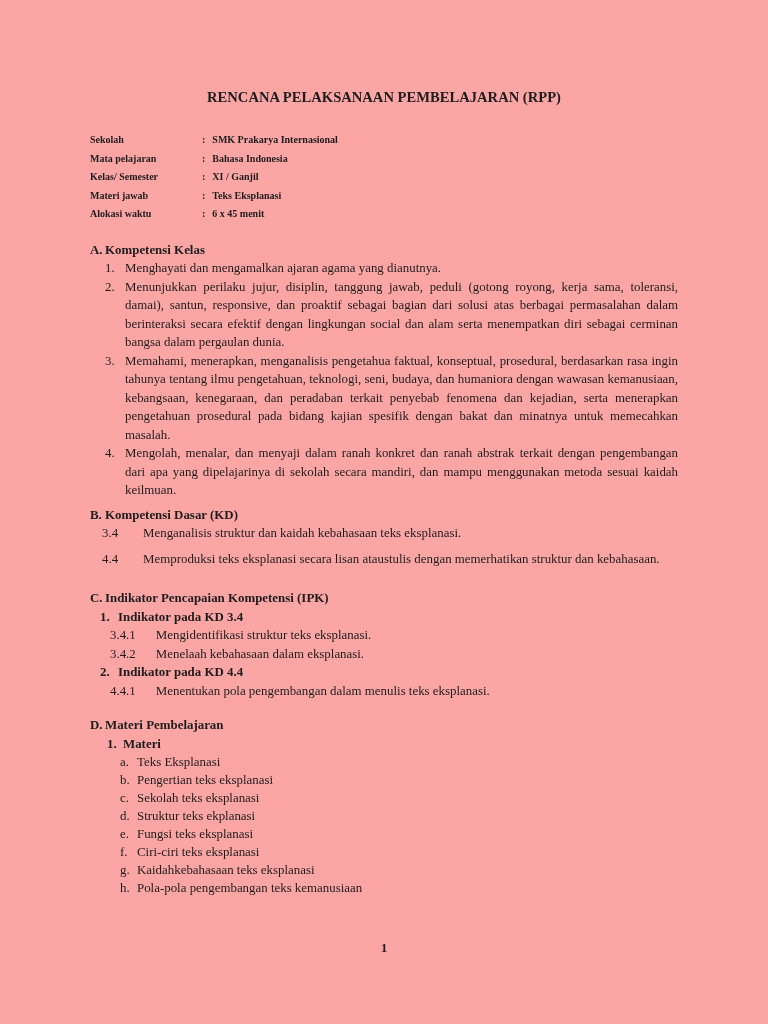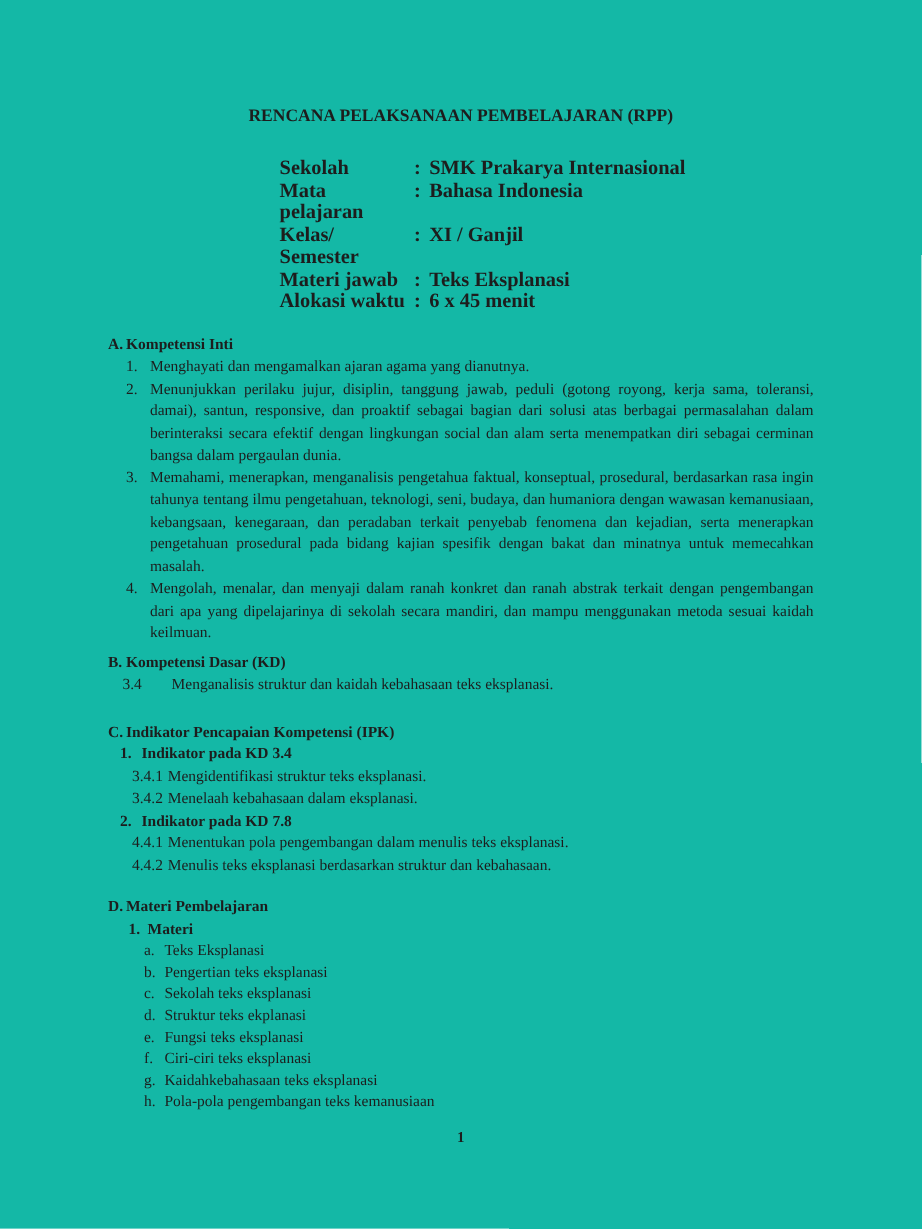--- a/index.html
+++ b/index.html
@@ -1,20 +1,20 @@
 <!DOCTYPE html>
 <html><head>
 <meta charset="utf-8">
 <style>
   html, body { margin: 0; padding: 0; background: #ffffff; }
   .page {
     position: relative;
     width: 768px;
     height: 1024px;
-    background: #14b8a6;
+    background: #fca5a5;
     font-family: "Liberation Serif", "DejaVu Serif", serif;
     color: #1d1d1d;
     overflow: hidden;
   }
   .content {
     position: absolute;
     left: 90px;
     top: 88px;
     width: 588px;
     font-size: 12.9px;
@@ -22,23 +22,22 @@
   }
   .doc-title {
     text-align: center;
     font-weight: bold;
     font-size: 14.6px;
     line-height: 19px;
     white-space: nowrap;
   }
   .meta {
     margin-top: 24px;
-    margin-left: 143px;
     font-weight: bold;
-    font-size: 17px;
+    font-size: 10px;
   }
   .meta-row { display: flex; }
   .meta-label { width: 112px; flex: none; }
   .meta-colon { flex: none; margin-right: 7px; }
 
   .section-heading { position: relative; padding-left: 15px; font-weight: bold; }
   .sec-marker { position: absolute; left: 0; }
 
   .sec-a { margin-top: 17px; }
   .sec-b { margin-top: 6px; }
@@ -48,21 +47,21 @@
   .ki-item { position: relative; padding-left: 35px; text-align: justify; }
   .ki-num { position: absolute; left: 15px; }
 
   .kd-item { position: relative; padding-left: 53px; text-align: justify; }
   .kd-num { position: absolute; left: 12px; }
   .kd-item + .kd-item { margin-top: 7px; }
 
   .ipk-head { position: relative; padding-left: 28px; font-weight: bold; }
   .ipk-num { position: absolute; left: 10px; }
   .ipk-sub { padding-left: 20px; }
-  .ipk-sub .sub-num { margin-right: 4px; }
+  .ipk-sub .sub-num { margin-right: 20px; }
 
   .materi-head { position: relative; padding-left: 33px; font-weight: bold; }
   .materi-num { position: absolute; left: 17px; }
   .materi-item { position: relative; padding-left: 47px; line-height: 18px; }
   .materi-letter { position: absolute; left: 30px; }
 
   .page-number {
     position: absolute;
     top: 941px;
     left: 0;
@@ -104,21 +103,21 @@
       <div class="meta-row">
         <span class="meta-label">Alokasi waktu</span>
         <span class="meta-colon">:</span>
         <span class="meta-value">6 x 45 menit</span>
       </div>
     </div>
 
     <div class="sec-a">
       <div class="section-heading">
         <span class="sec-marker">A.</span>
-        <span>Kompetensi Inti</span>
+        <span>Kompetensi Kelas</span>
       </div>
       <div class="ki-item">
         <span class="ki-num">1.</span>
         <span>Menghayati dan mengamalkan ajaran agama yang dianutnya.</span>
       </div>
       <div class="ki-item">
         <span class="ki-num">2.</span>
         <span>Menunjukkan perilaku jujur, disiplin, tanggung jawab, peduli (gotong royong, kerja sama, toleransi, damai), santun, responsive, dan proaktif sebagai bagian dari solusi atas berbagai permasalahan dalam berinteraksi secara efektif dengan lingkungan social dan alam serta menempatkan diri sebagai cerminan bangsa dalam pergaulan dunia.</span>
       </div>
       <div class="ki-item">
@@ -133,46 +132,47 @@
 
     <div class="sec-b">
       <div class="section-heading">
         <span class="sec-marker">B.</span>
         <span>Kompetensi Dasar (KD)</span>
       </div>
       <div class="kd-item">
         <span class="kd-num">3.4</span>
         <span>Menganalisis struktur dan kaidah kebahasaan teks eksplanasi.</span>
       </div>
+      <div class="kd-item">
+        <span class="kd-num">4.4</span>
+        <span>Memproduksi teks eksplanasi secara lisan ataustulis dengan memerhatikan struktur dan kebahasaan.</span>
+      </div>
     </div>
 
     <div class="sec-c">
       <div class="section-heading">
         <span class="sec-marker">C.</span>
         <span>Indikator Pencapaian Kompetensi (IPK)</span>
       </div>
       <div class="ipk-head">
         <span class="ipk-num">1.</span>
         <span>Indikator pada KD 3.4</span>
       </div>
       <div class="ipk-sub">
         <span class="sub-num">3.4.1</span><span>Mengidentifikasi struktur teks eksplanasi.</span>
       </div>
       <div class="ipk-sub">
         <span class="sub-num">3.4.2</span><span>Menelaah kebahasaan dalam eksplanasi.</span>
       </div>
       <div class="ipk-head">
         <span class="ipk-num">2.</span>
-        <span>Indikator pada KD 7.8</span>
+        <span>Indikator pada KD 4.4</span>
       </div>
       <div class="ipk-sub">
         <span class="sub-num">4.4.1</span><span>Menentukan pola pengembangan dalam menulis teks eksplanasi.</span>
-      </div>
-      <div class="ipk-sub">
-        <span class="sub-num">4.4.2</span><span>Menulis teks eksplanasi berdasarkan struktur dan kebahasaan.</span>
       </div>
     </div>
 
     <div class="sec-d">
       <div class="section-heading">
         <span class="sec-marker">D.</span>
         <span>Materi Pembelajaran</span>
       </div>
       <div class="materi-head">
         <span class="materi-num">1.</span>

